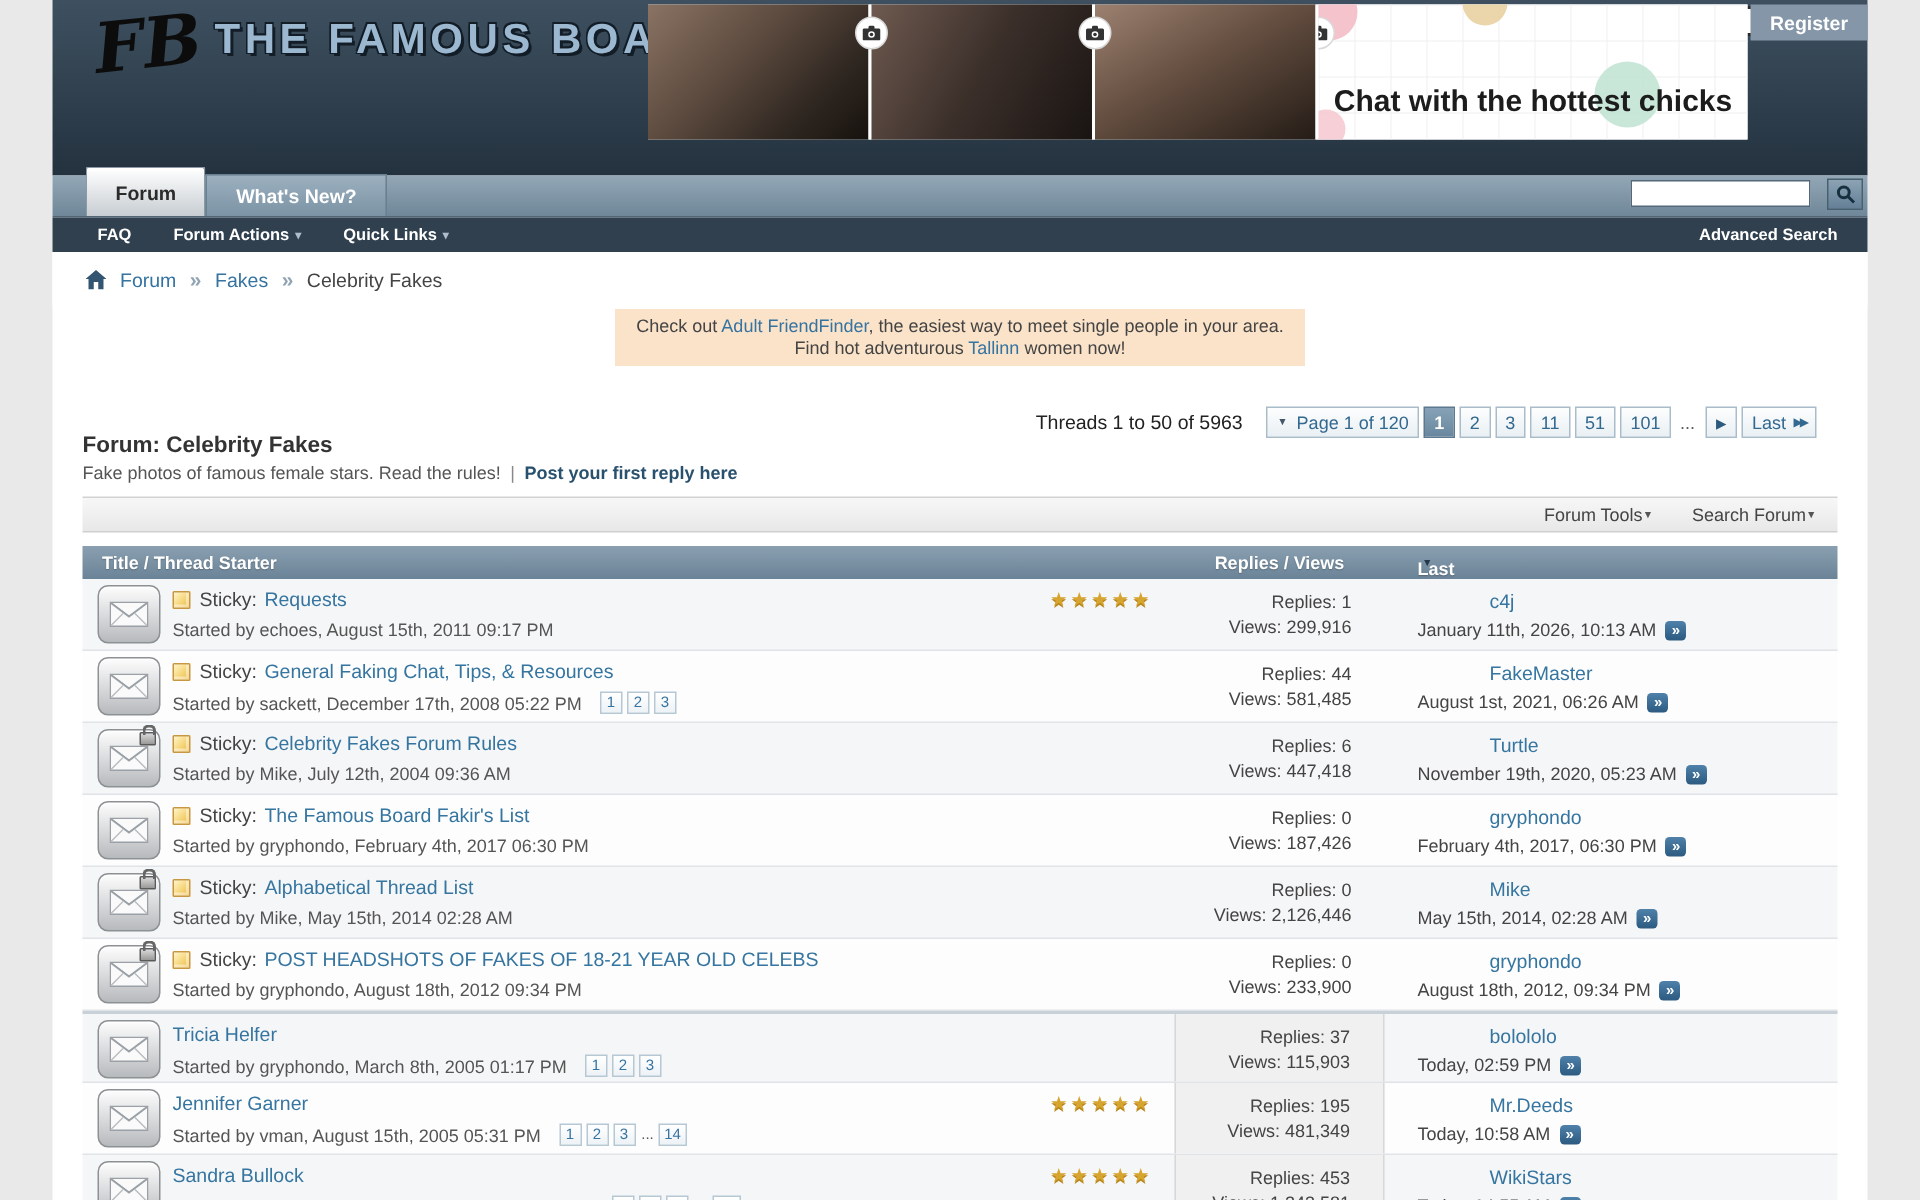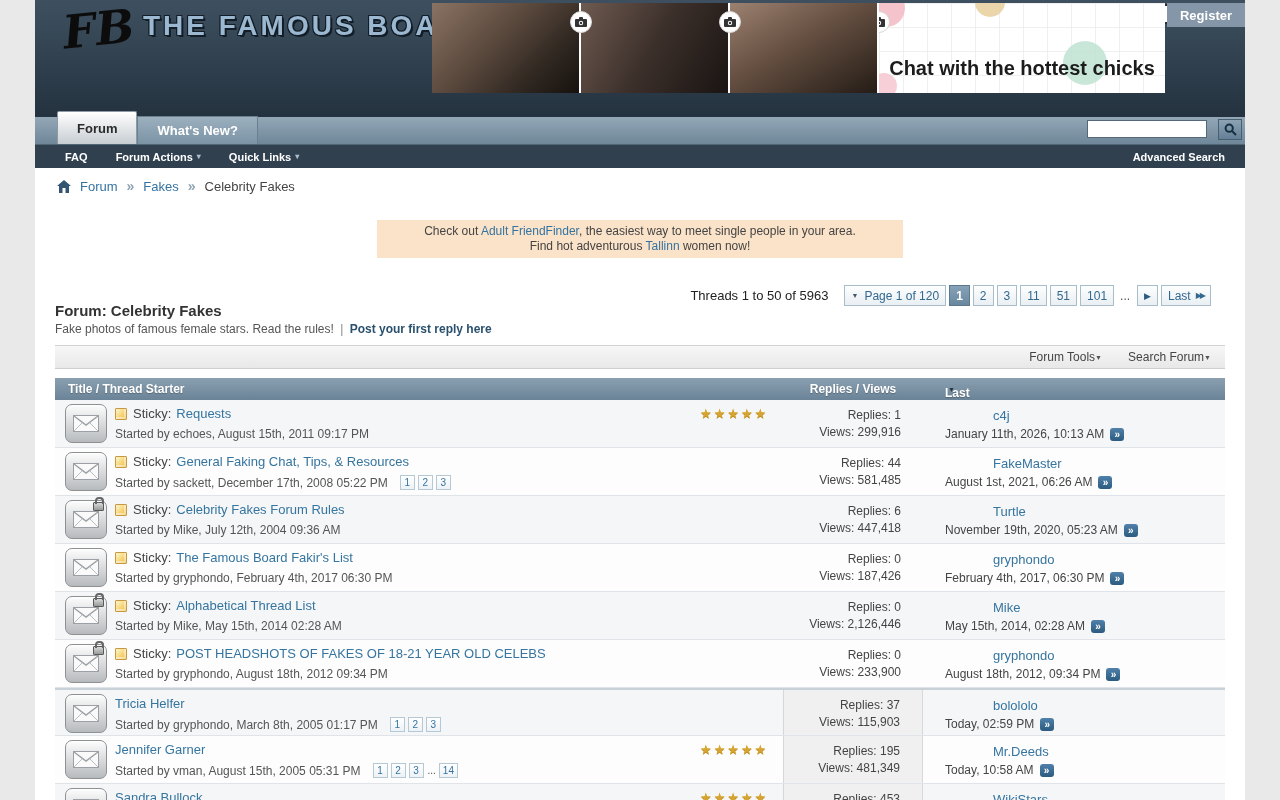--- a/index.html
+++ b/index.html
@@ -48,21 +48,21 @@
   .adv-search { position:absolute; right:20px; color:#fff; font-size:11px; font-weight:bold; cursor:pointer; }
 
   
   .breadcrumb { height:36px; display:flex; align-items:center; padding-left:22px; gap:9px; font-size:13px; background:#fff; }
   .crumb-link { color:#3573a1; cursor:pointer; }
   .crumb-sep { color:#90a4b3; font-size:14px; font-weight:bold; }
   .crumb-current { color:#444; }
 
   
   .notice-wrap { height:38px; }
-  .notice { width:526px; margin:16px auto; background:#fbe3c9; text-align:center; font-size:12px; color:#444; padding:4px 6px; line-height:15px; }
+  .notice { width:460px; margin:2px auto; background:#fbe3c9; text-align:center; font-size:12px; color:#444; padding:4px 6px; line-height:15px; }
   .notice a, .nlink { color:#3573a1; cursor:pointer; }
 
   
   .list-head { position:relative; height:87px; margin:0 20px; }
   .pagination { position:absolute; top:27px; right:14px; display:flex; align-items:center; }
   .threads-info { font-size:13px; color:#222; margin-right:13px; }
   .pbtn { display:inline-flex; align-items:center; justify-content:center; min-width:20px; height:21px; padding:0 6px; border:1px solid #a9bcca; background:linear-gradient(#fdfefe,#e9eff3); color:#33688f; font-size:12px; margin-left:3px; cursor:pointer; }
   .pbtn .dd { font-size:7px; color:#44586a; margin-right:6px; }
   .pbtn.current { background:linear-gradient(#87a2b7,#68879e); border-color:#5c7990; color:#fff; font-weight:bold; }
   .p-ellipsis { font-size:12px; color:#555; margin:0 4px 0 6px; }

